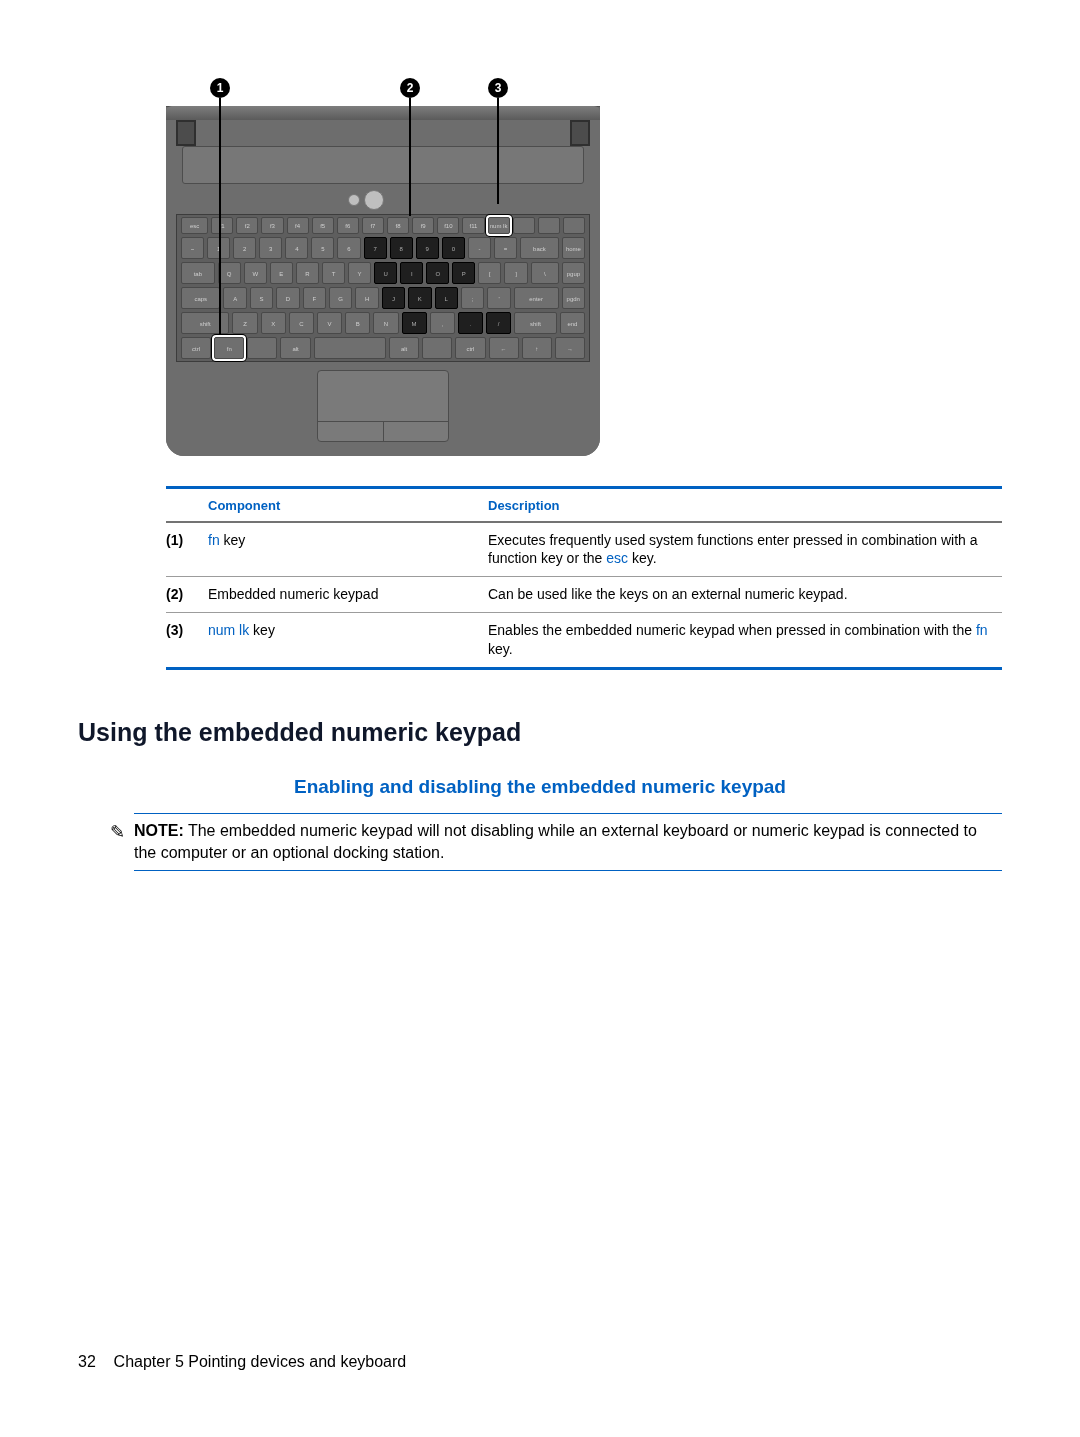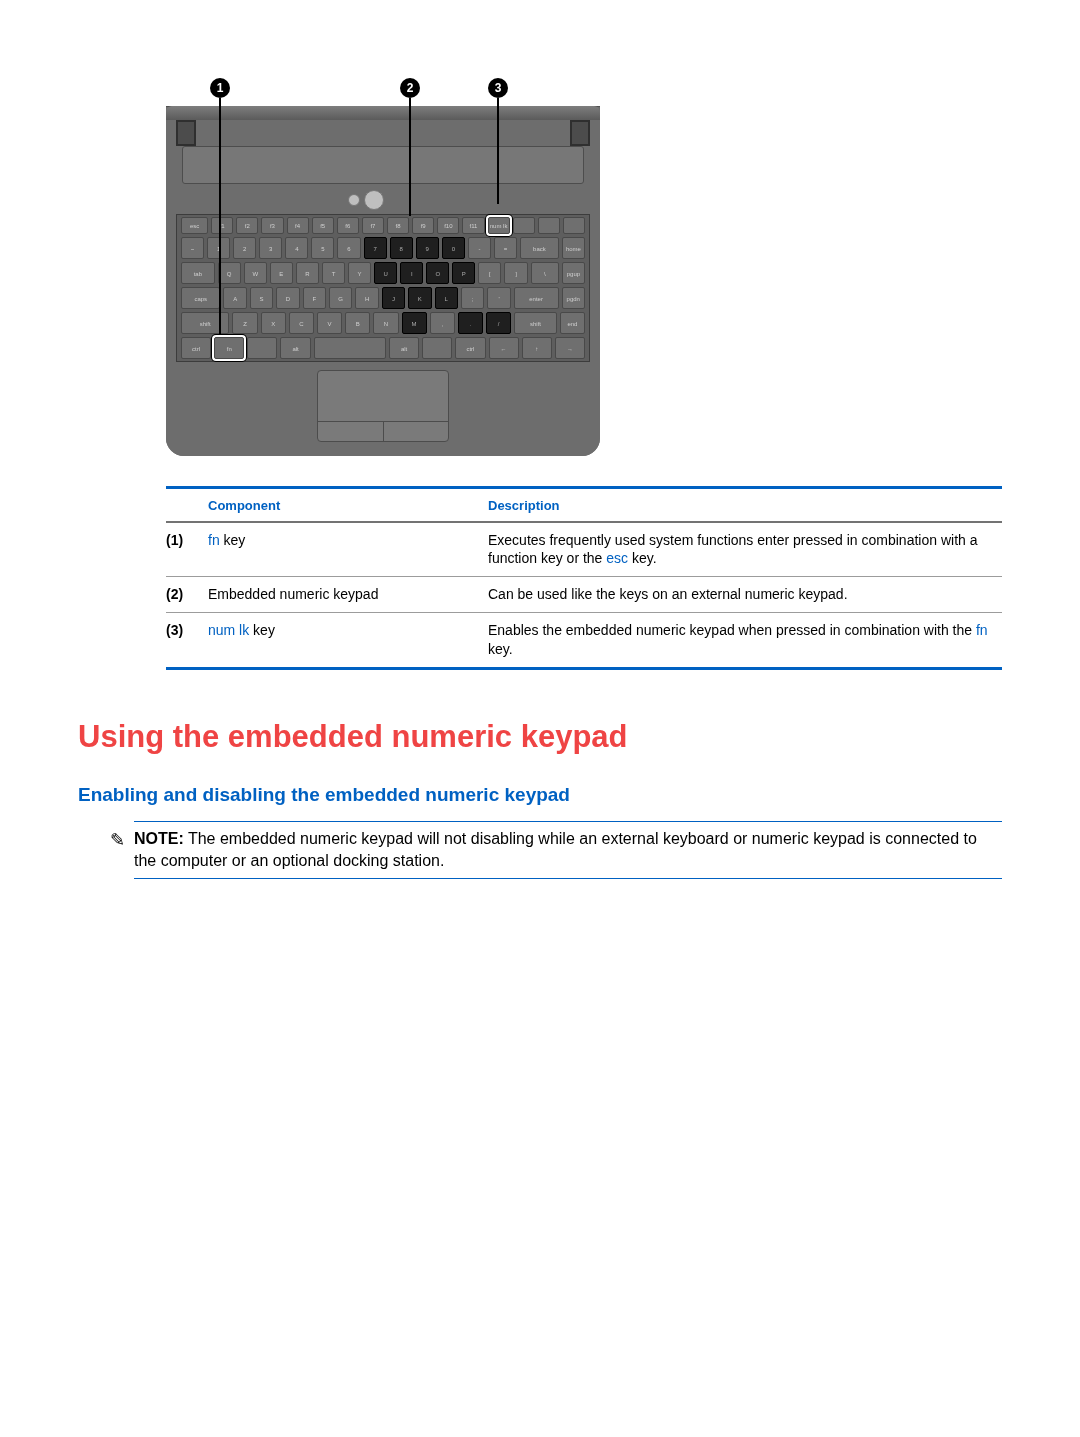--- a/index.html
+++ b/index.html
@@ -168,30 +168,31 @@
     border-bottom: 1px solid #9c9c9c;
     vertical-align: top;
   }
   .ctable tr.last td { border-bottom: 3px solid #0061c2; }
   .ctable .idx { width: 42px; font-weight: 700; }
   .ctable .cmp { width: 280px; }
   .lk { color: #0061c2; }
 
   
   h2.h-blue {
-    color: #ef4444;
+    color: #0f172a;
     font-weight: 700;
-    font-size: 31px;
+    font-size: 25px;
     margin: 46px 0 12px 0;
   }
   h3.h-blue {
     color: #0061c2;
     font-weight: 700;
     font-size: 19px;
     margin: 24px 0 10px 0;
+    text-align: center;
   }
   p.body { margin: 0 0 0 56px; }
   p.body2 { margin: 10px 0 0 56px; }
 
   .note {
     margin: 14px 0 0 56px;
     border-top: 1px solid #0061c2;
     border-bottom: 1px solid #0061c2;
     padding: 6px 0;
     position: relative;
@@ -380,13 +381,16 @@
   <h2 class="h-blue">Using the embedded numeric keypad</h2>
 
   <h3 class="h-blue">Enabling and disabling the embedded numeric keypad</h3>
 
   <div class="note">
     <span class="note-icon">✎</span>
     <span class="note-label">NOTE:</span>
     <span>The embedded numeric keypad will not disabling while an external keyboard or numeric keypad is connected to the computer or an optional docking station.</span>
   </div>
 
+  <div class="footer">
+    <span>32</span>&nbsp;&nbsp;&nbsp;&nbsp;<span>Chapter 5   Pointing devices and keyboard</span>
+  </div>
 </div>
 
 </body></html>

